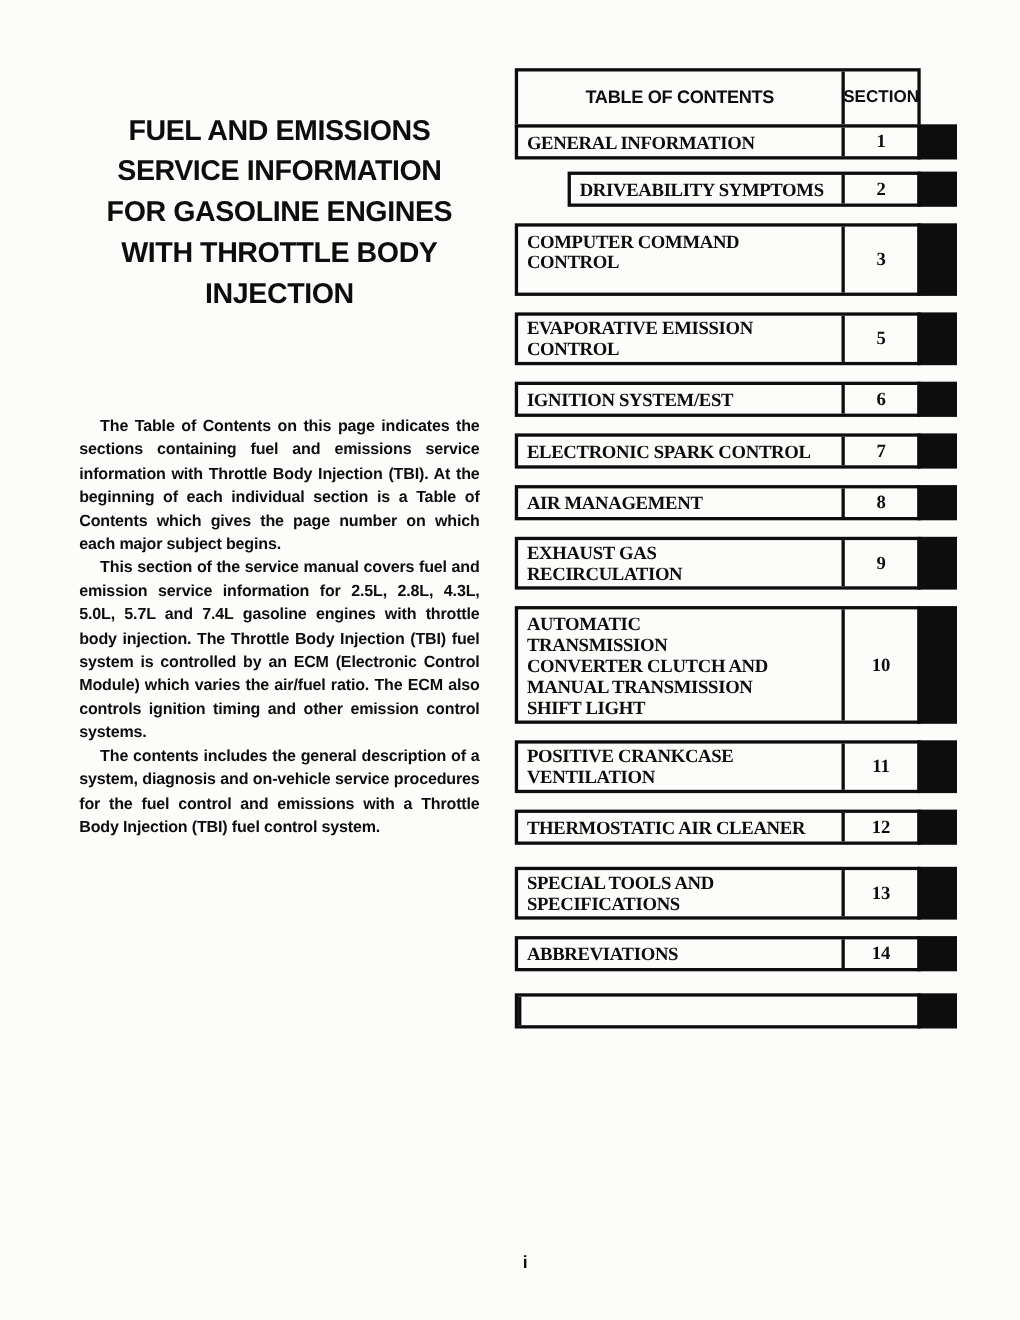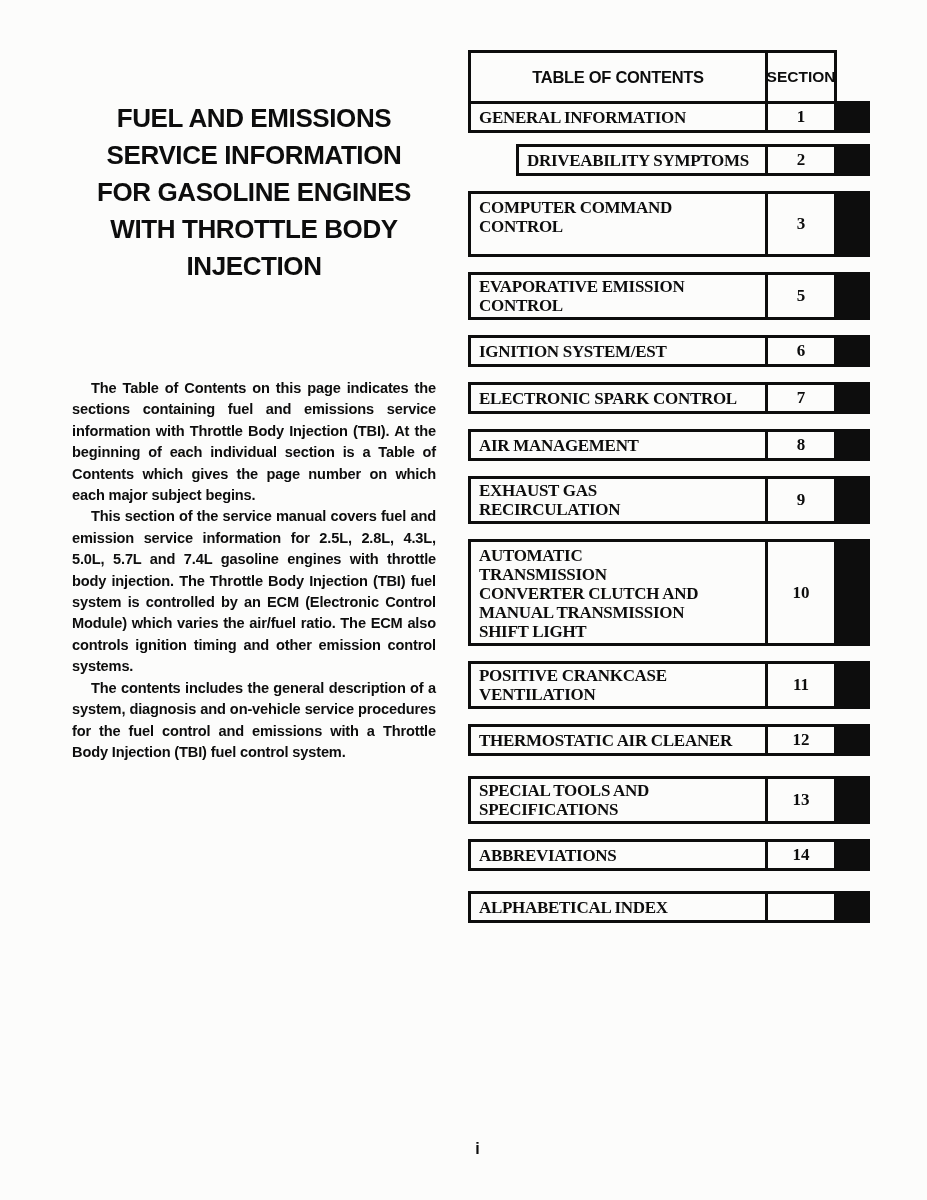--- a/index.html
+++ b/index.html
@@ -44,21 +44,21 @@
     font-weight: bold;
     letter-spacing: -0.15px;
     text-align: justify;
     text-indent: 19px;
   }
 
   
   .toc {
     position: absolute;
     left: 468px;
-    top: 50px;
+    top: 62px;
     width: 369px;
   }
   .toc-header,
   .toc-row {
     display: flex;
     align-items: stretch;
     border: 3px solid var(--ink);
     background: var(--paper);
     position: relative;
   }
@@ -243,22 +243,19 @@
 
   <div class="toc-row">
     <div class="cell label">
         <span>ABBREVIATIONS</span>
       </div>
     <div class="cell section">14</div>
     <div class="tab"></div>
   </div>
 
   <div class="toc-row gap-lg">
-    <div class="cell label">
-        <span>ALPHABETICAL INDEX</span>
-      </div>
     <div class="cell section"></div>
     <div class="tab"></div>
   </div>
 
 </div>
 
 <div class="page-number">i</div>
 
 </body></html>

